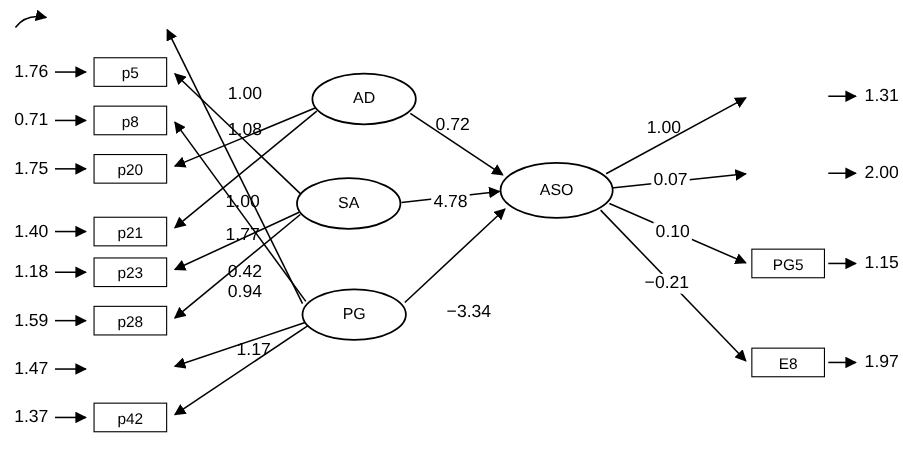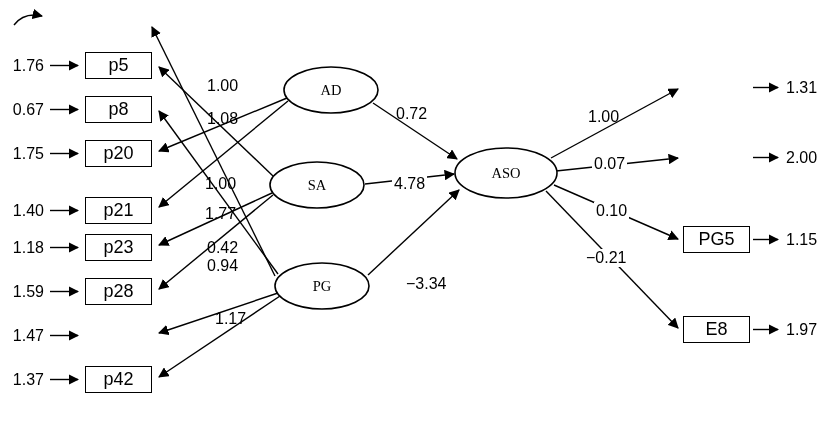--- a/index.html
+++ b/index.html
@@ -3,30 +3,30 @@
 <meta charset="utf-8">
 <style>
   html,body{margin:0;padding:0;background:#fff;}
   .stage{
     position:relative;width:821px;height:429px;background:#ffffff;
     font-family:"Liberation Sans", sans-serif;color:#000;overflow:hidden;
   }
   .layer{position:absolute;left:0;top:0;width:821px;height:429px;}
   .box{
     position:absolute;width:67px;height:27px;border:1.6px solid #000;background:#fff;
-    display:flex;align-items:center;justify-content:center;font-size:18px;box-sizing:border-box;
+    display:flex;align-items:center;justify-content:center;font-size:14px;box-sizing:border-box;
   }
   .num{
     position:absolute;font-size:16px;height:18px;line-height:18px;white-space:nowrap;
   }
   .err-l{width:40px;text-align:right;left:4px;}
   .err-r{left:786px;text-align:left;width:44px;}
   .onln{background:#fff;padding:0 2px;}
   .latent-label{
-    position:absolute;width:60px;text-align:center;font-size:14.5px;height:18px;line-height:18px;font-family:Liberation Serif, serif;
+    position:absolute;width:60px;text-align:center;font-size:14.5px;height:18px;line-height:18px;
   }
 </style>
 </head>
 <body>
 
 <div class="stage">
 
   <svg class="layer" viewBox="0 0 821 429" aria-hidden="true">
     <defs>
       <marker id="arr" viewBox="0 0 10 10" refX="9" refY="5" markerWidth="7.5" markerHeight="7.5" orient="auto-start-reverse">
@@ -83,21 +83,21 @@
 
     <g stroke="#000" stroke-width="1.6" fill="#fff">
       <ellipse cx="331" cy="90" rx="47" ry="23"></ellipse>
       <ellipse cx="317" cy="185" rx="47" ry="23"></ellipse>
       <ellipse cx="322" cy="286" rx="47" ry="23"></ellipse>
       <ellipse cx="506" cy="173" rx="51" ry="25"></ellipse>
     </g>
   </svg>
 
   <div class="num err-l" style="top:57px">1.76</div>
-  <div class="num err-l" style="top:101px">0.67</div>
+  <div class="num err-l" style="top:101px">0.71</div>
   <div class="num err-l" style="top:145px">1.75</div>
   <div class="num err-l" style="top:202px">1.40</div>
   <div class="num err-l" style="top:239px">1.18</div>
   <div class="num err-l" style="top:283px">1.59</div>
   <div class="num err-l" style="top:327px">1.47</div>
   <div class="num err-l" style="top:371px">1.37</div>
 
   <div class="box" style="left:85px;top:52px">
       <span>p5</span>
     </div>

